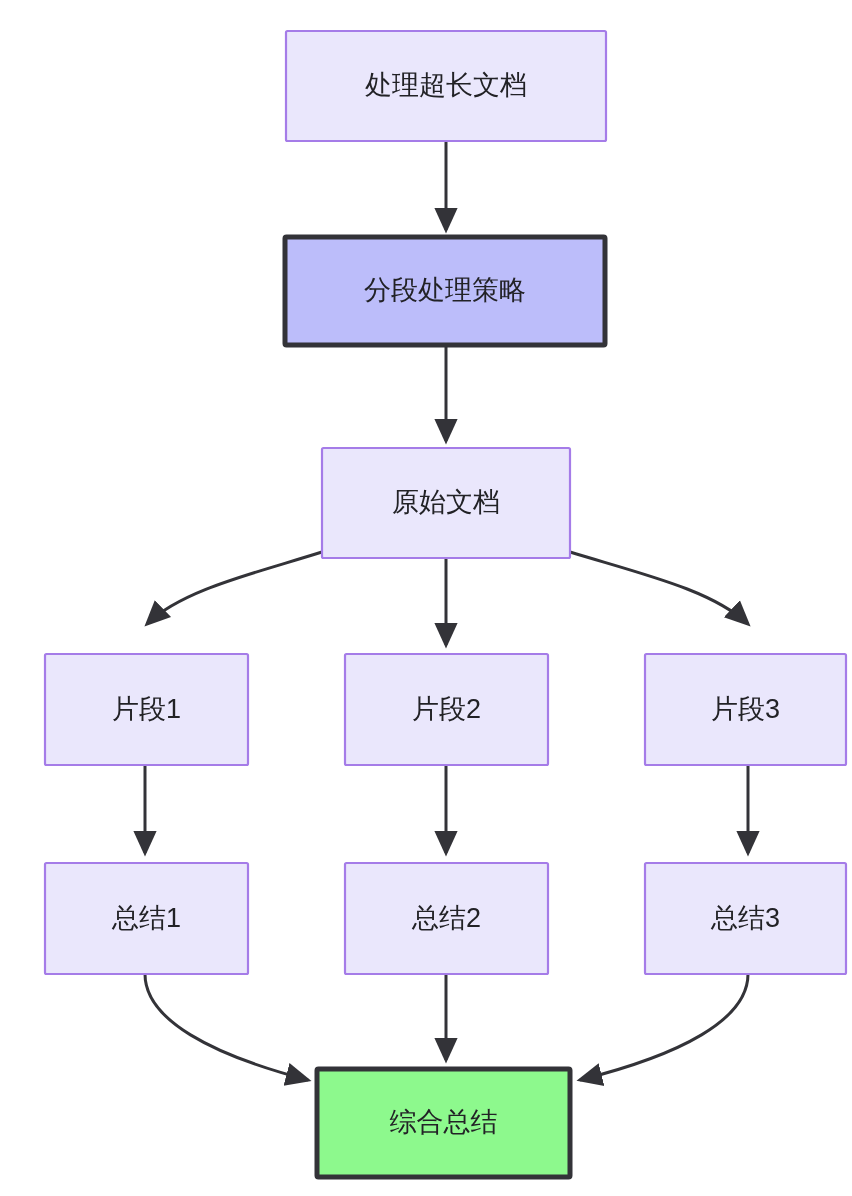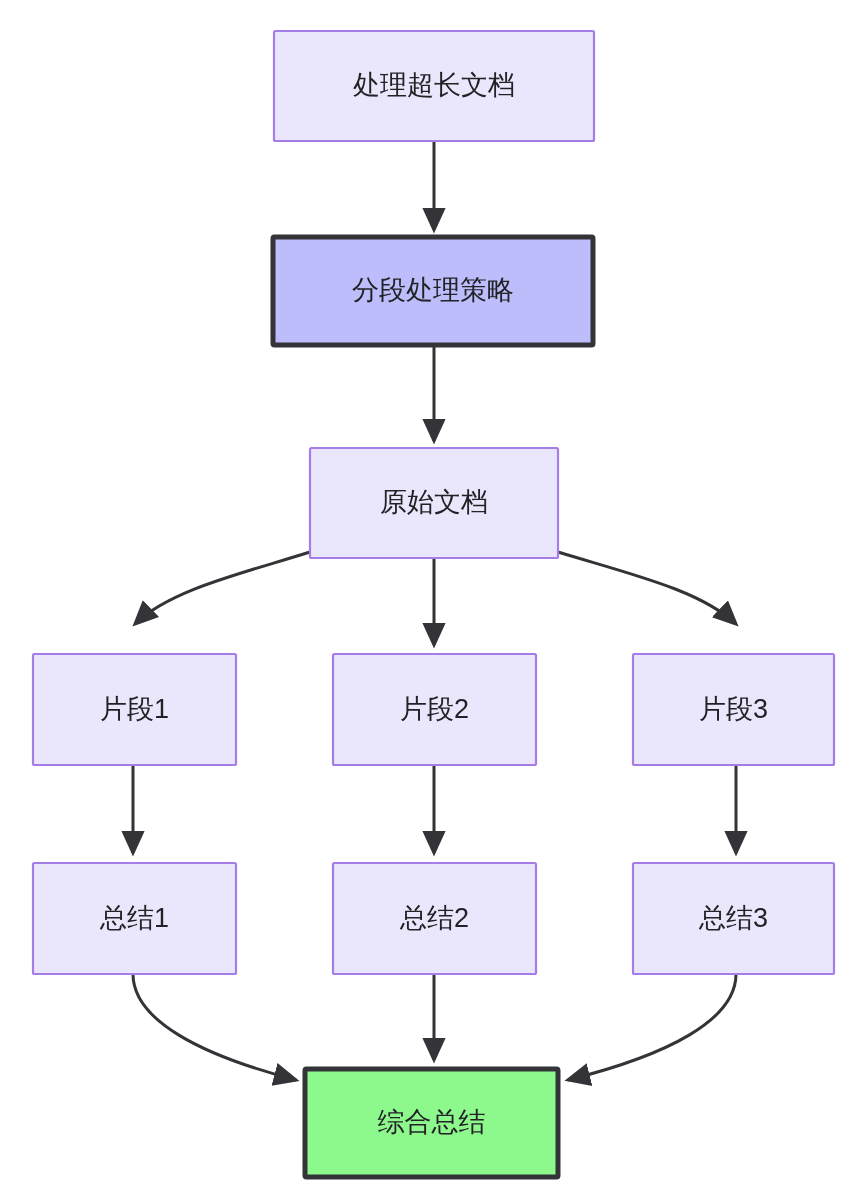--- a/index.html
+++ b/index.html
@@ -11,20 +11,21 @@
   body {
     width: 852px;
     height: 1196px;
     font-family: "Liberation Sans", "DejaVu Sans", sans-serif;
     overflow: hidden;
   }
   #diagram-root {
     position: relative;
     width: 772px;
     height: 1196px;
+    padding-left: 12px;
   }
   svg.flow {
     display: block;
     width: 852px;
     height: 1196px;
   }
   .node-rect {
     stroke-width: 2.2px;
   }
   .node-rect.emphasis {

